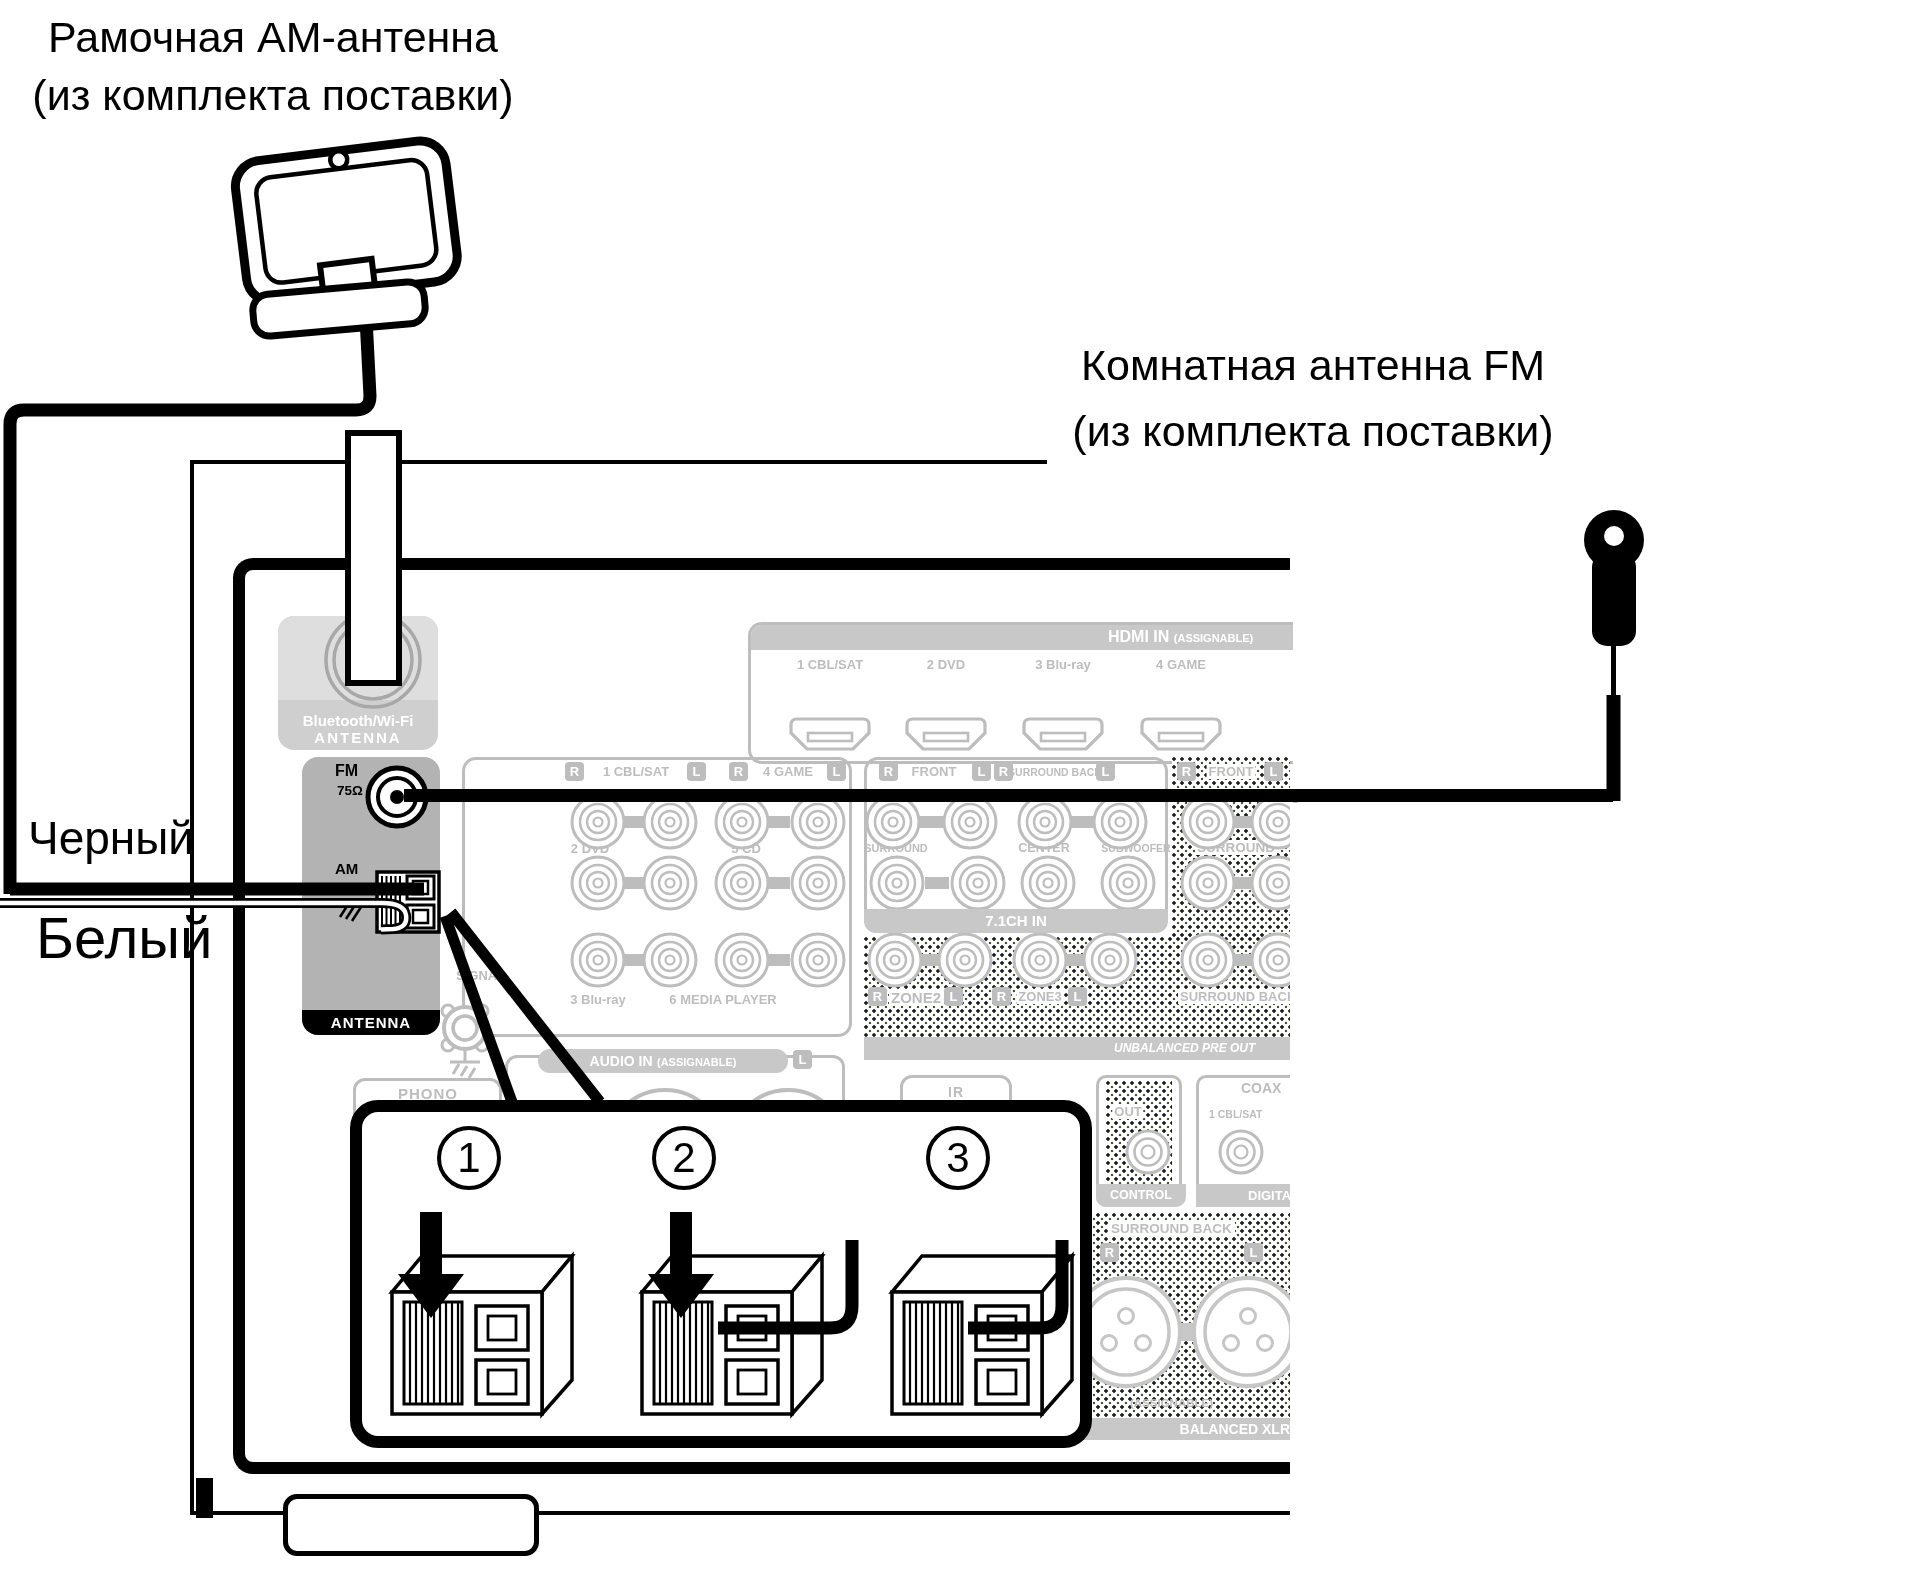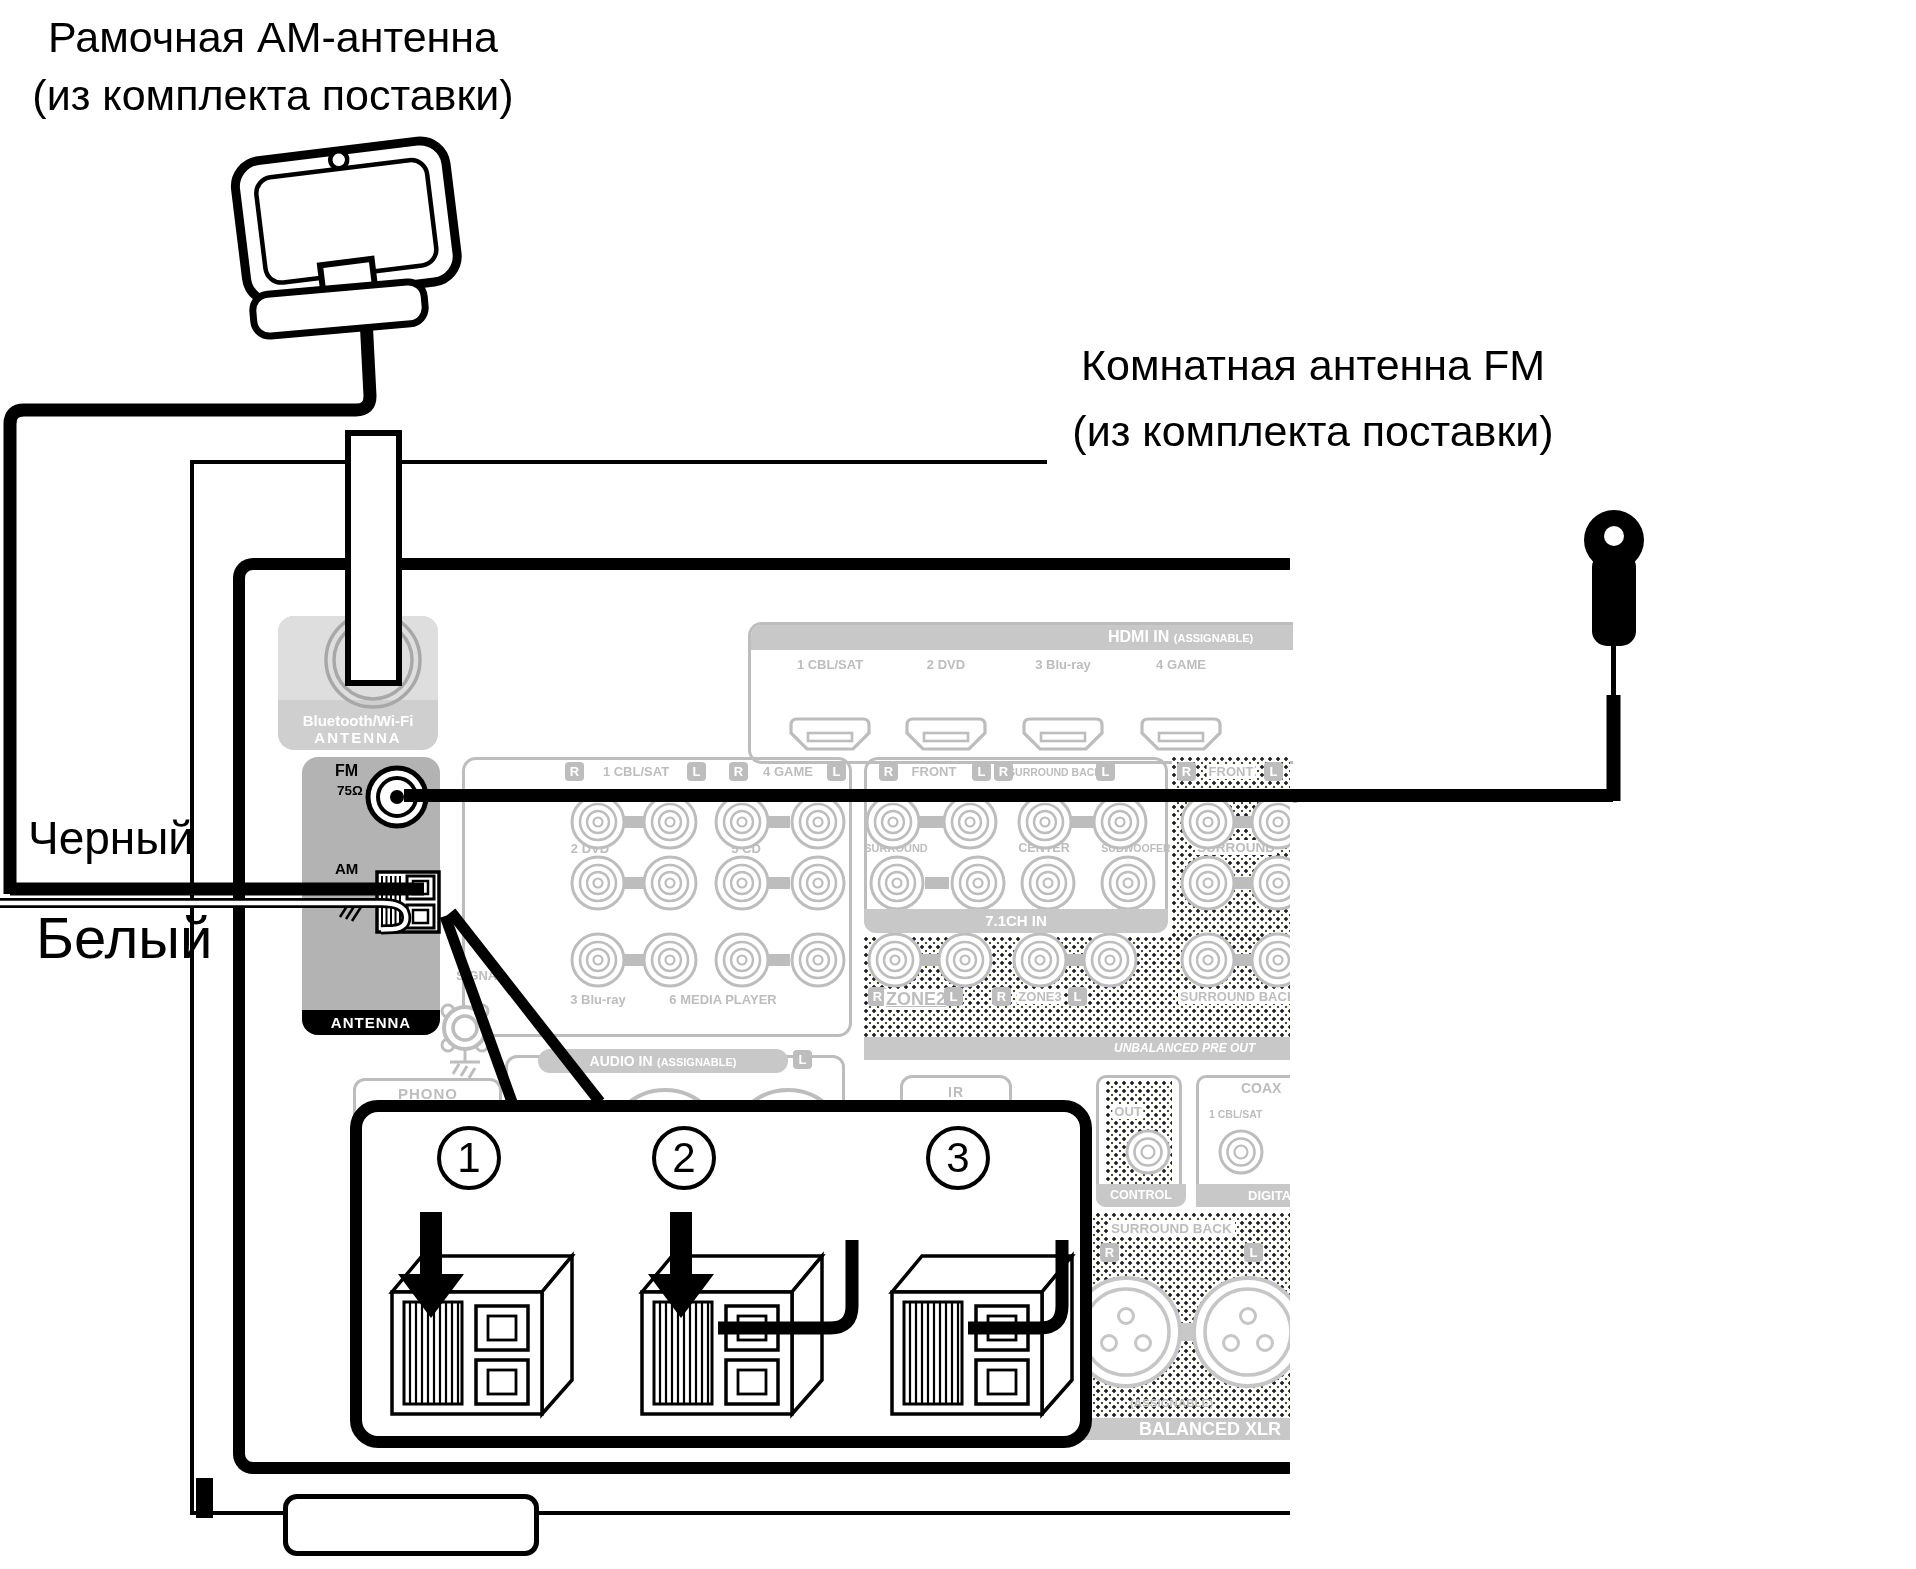--- a/index.html
+++ b/index.html
@@ -70,21 +70,21 @@
 
   <div class="abs tex" style="left:1172px;top:757px;width:118px;height:280px;overflow:hidden;z-index:2;">
     <span class="badge" style="left:5px;top:5px;">R</span>
     <span class="lbl abs cx" style="left:59px;top:7px;font-size:13px;background:#fff;padding:0 2px;">FRONT</span>
     <span class="badge" style="left:92px;top:5px;">L</span>
     <span class="lbl abs cx" style="left:64px;top:83px;font-size:13.5px;background:#fff;padding:0 2px;">SURROUND</span>
   </div>
 
   <div class="abs tex" style="left:864px;top:937px;width:426px;height:100px;overflow:hidden;z-index:2;">
     <span class="badge" style="left:4px;top:50px;">R</span>
-    <span class="lbl abs cx" style="left:52px;top:52px;font-size:18px;background:#fff;padding:0 2px;text-decoration:underline;">ZONE2</span>
+    <span class="lbl abs cx" style="left:52px;top:52px;font-size:15px;background:#fff;padding:0 2px;">ZONE2</span>
     <span class="badge" style="left:80px;top:50px;">L</span>
     <span class="badge" style="left:128px;top:50px;">R</span>
     <span class="lbl abs cx" style="left:176px;top:52px;font-size:13px;background:#fff;padding:0 2px;">ZONE3</span>
     <span class="badge" style="left:204px;top:50px;">L</span>
     <span class="lbl abs" style="left:314px;top:52px;font-size:13px;background:#fff;padding:0 2px;">SURROUND BACK</span>
   </div>
   <div class="bar" style="left:864px;top:1037px;width:426px;height:23px;font-size:12px;line-height:23px;text-align:left;z-index:3;font-style:italic;">
     <span style="position:absolute;left:250px;">UNBALANCED PRE OUT</span>
   </div>
 
@@ -156,21 +156,21 @@
       </g>
       <g transform="translate(192,119)">
         <circle r="54" fill="#fff" stroke="#c6c6c6" stroke-width="4"></circle>
           <circle r="43" fill="#fff" stroke="#c6c6c6" stroke-width="3.5"></circle>
         <circle cx="0" cy="-16" r="7.5" fill="#fff" stroke="#c6c6c6" stroke-width="3"></circle>
         <circle cx="-17" cy="11" r="7.5" fill="#fff" stroke="#c6c6c6" stroke-width="3"></circle>
         <circle cx="17" cy="11" r="7.5" fill="#fff" stroke="#c6c6c6" stroke-width="3"></circle>
       </g>
     </svg>
     <span class="lbl abs" style="left:74px;top:184px;font-size:11.5px;">(ASSIGNABLE)</span>
-    <div class="bar" style="left:0;top:205px;width:234px;height:22px;font-size:18px;line-height:22px;text-align:right;padding-right:9px;box-sizing:border-box;">
+    <div class="bar" style="left:0;top:205px;width:234px;height:22px;font-size:14px;line-height:22px;text-align:right;padding-right:0;box-sizing:border-box;">
       <span>BALANCED XLR</span>
     </div>
   </div>
 
   <svg class="abs" style="left:0;top:0;z-index:2;" width="1916" height="1569">
     <defs>
       <g id="rca4">
         <circle r="26" fill="#fff" stroke="#bdbdbd" stroke-width="3"></circle>
         <circle r="18" fill="none" stroke="#bdbdbd" stroke-width="2.6"></circle>
         <circle r="11" fill="none" stroke="#bdbdbd" stroke-width="2.4"></circle>

